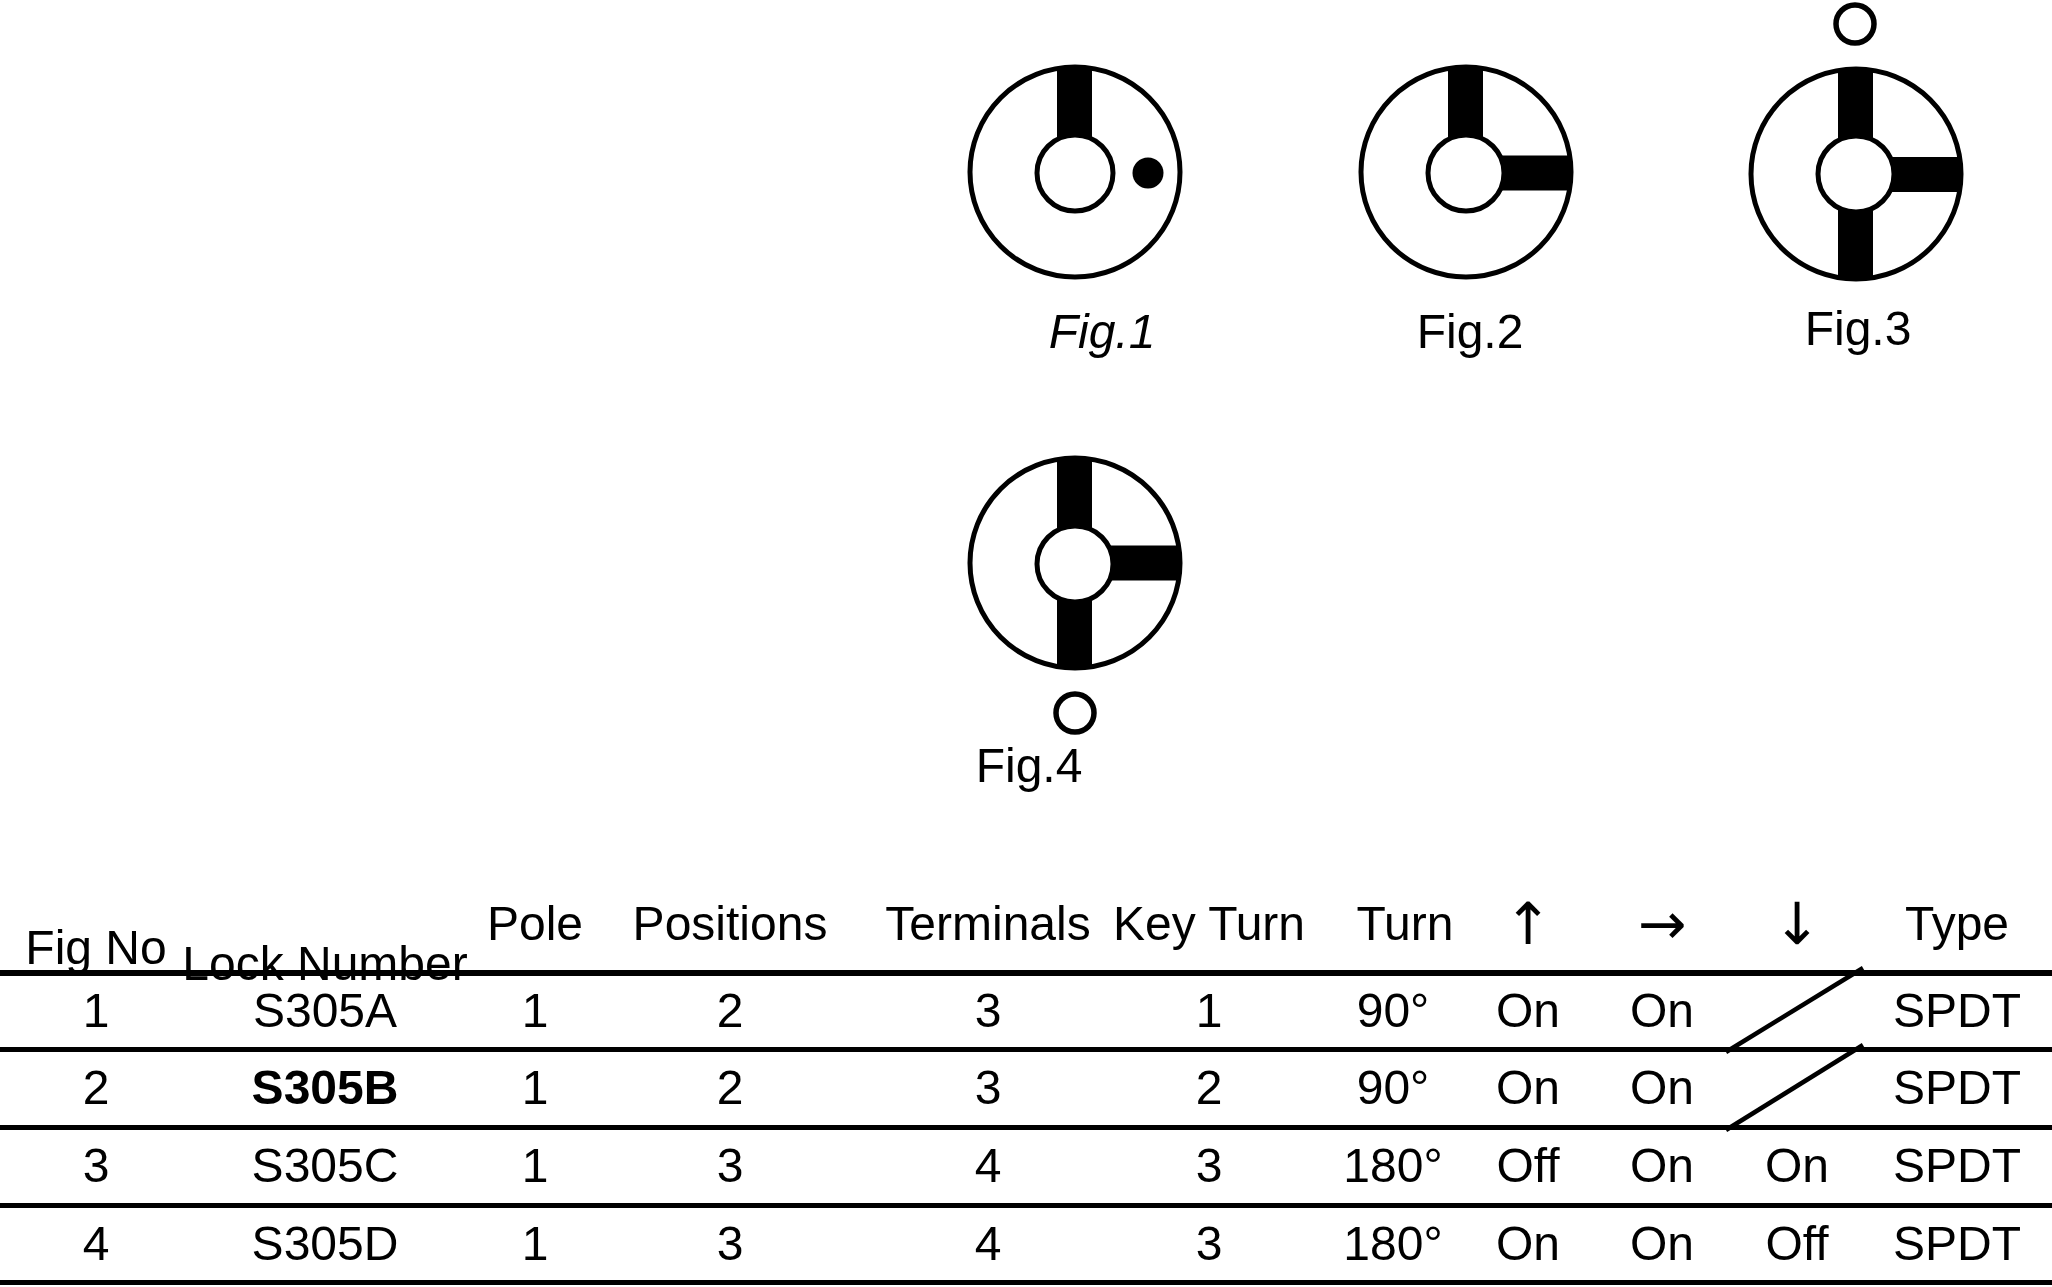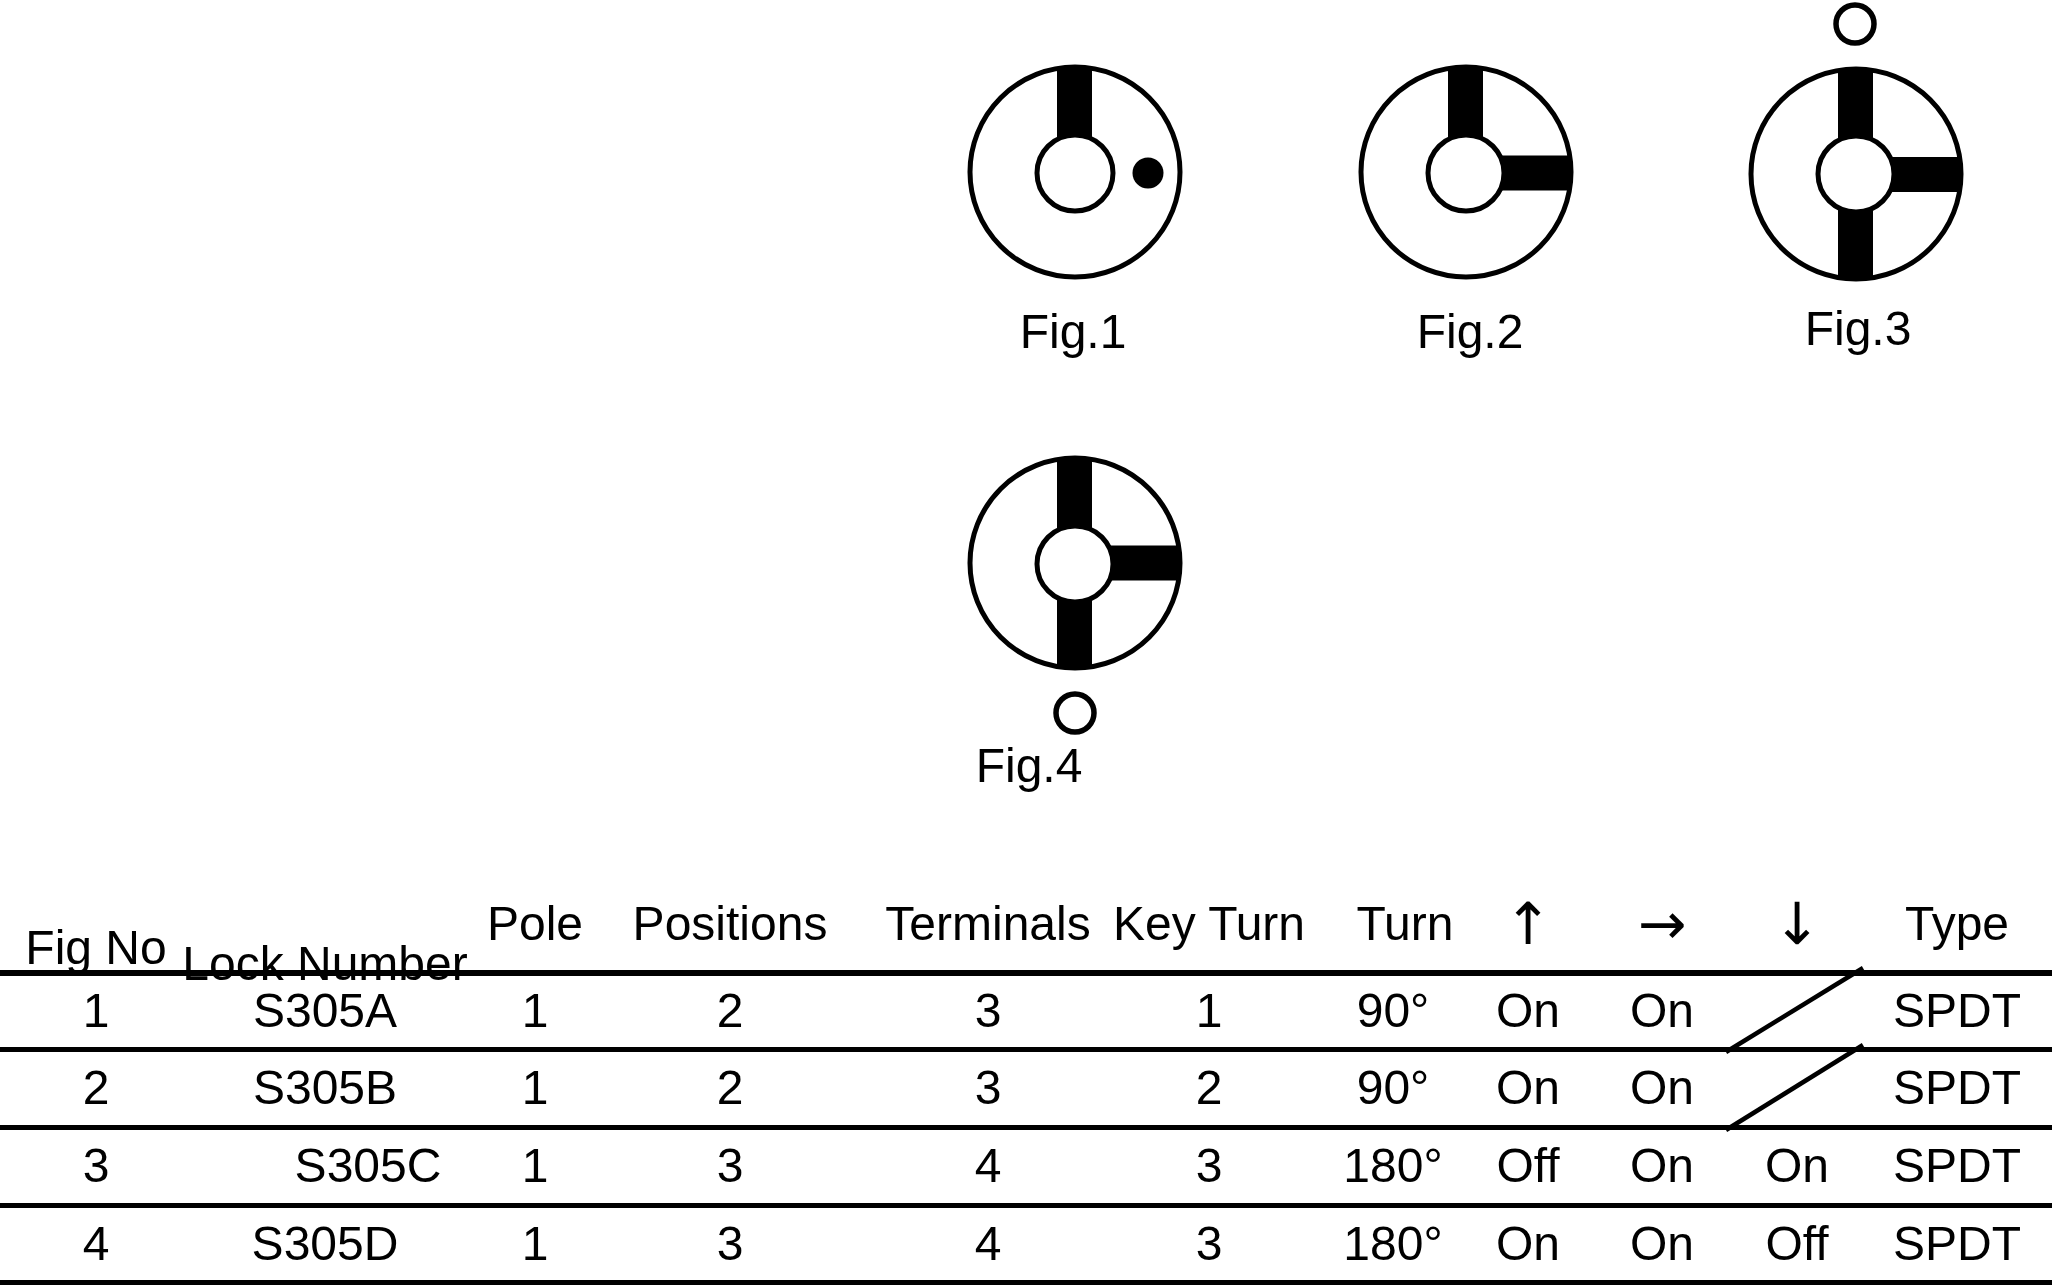--- a/index.html
+++ b/index.html
@@ -82,21 +82,21 @@
         <rect class="bar" x="1107" y="545.5" width="80" height="35"></rect>
         <rect class="bar" x="1057" y="595" width="35" height="82"></rect>
       </g>
       <circle class="inner" cx="1075" cy="564" r="38"></circle>
       <circle class="pull" cx="1075" cy="713" r="19"></circle>
     </g>
   <line x1="1726" y1="1052" x2="1863" y2="968" stroke="#000000" stroke-width="4.5"></line>
       <line x1="1726" y1="1130" x2="1863" y2="1045" stroke="#000000" stroke-width="4.5"></line>
     </svg>
 
-  <div class="fig-label" style="left:1073px; top:308px;">Fig.1</div>
+  <div class="fig-label" style="left:1102px; top:308px;font-style:italic;">Fig.1</div>
   <div class="fig-label" style="left:1470px; top:308px;">Fig.2</div>
   <div class="fig-label" style="left:1858px; top:305px;">Fig.3</div>
   <div class="fig-label" style="left:1029px; top:742px;">Fig.4</div>
 
   <div id="spec-table">
       <div class="hline" style="top: 970px; height: 6px;"></div>
       <div class="hline" style="top: 1047px; height: 5px;"></div>
       <div class="hline" style="top: 1125px; height: 5px;"></div>
       <div class="hline" style="top: 1203px; height: 5px;"></div>
       <div class="hline" style="top: 1280px; height: 5px;"></div>
@@ -115,31 +115,31 @@
       <span class="cell" style="left: 325px; top: 1011px;">S305A</span>
       <span class="cell" style="left: 535px; top: 1011px;">1</span>
       <span class="cell" style="left: 730px; top: 1011px;">2</span>
       <span class="cell" style="left: 988px; top: 1011px;">3</span>
       <span class="cell" style="left: 1209px; top: 1011px;">1</span>
       <span class="cell" style="left: 1393px; top: 1011px;">90°</span>
       <span class="cell" style="left: 1528px; top: 1011px;">On</span>
       <span class="cell" style="left: 1662px; top: 1011px;">On</span>
       <span class="cell" style="left: 1957px; top: 1011px;">SPDT</span>
       <span class="cell" style="left: 96px; top: 1088px;">2</span>
-      <span class="cell" style="left: 325px; top: 1088px;">S305B</span>
+      <span class="cell" style="left: 325px; top: 1088px; font-weight: bold;">S305B</span>
       <span class="cell" style="left: 535px; top: 1088px;">1</span>
       <span class="cell" style="left: 730px; top: 1088px;">2</span>
       <span class="cell" style="left: 988px; top: 1088px;">3</span>
       <span class="cell" style="left: 1209px; top: 1088px;">2</span>
       <span class="cell" style="left: 1393px; top: 1088px;">90°</span>
       <span class="cell" style="left: 1528px; top: 1088px;">On</span>
       <span class="cell" style="left: 1662px; top: 1088px;">On</span>
       <span class="cell" style="left: 1957px; top: 1088px;">SPDT</span>
       <span class="cell" style="left: 96px; top: 1166px;">3</span>
-      <span class="cell" style="left: 325px; top: 1166px; margin-left: 43px;">S305C</span>
+      <span class="cell" style="left: 325px; top: 1166px;">S305C</span>
       <span class="cell" style="left: 535px; top: 1166px;">1</span>
       <span class="cell" style="left: 730px; top: 1166px;">3</span>
       <span class="cell" style="left: 988px; top: 1166px;">4</span>
       <span class="cell" style="left: 1209px; top: 1166px;">3</span>
       <span class="cell" style="left: 1393px; top: 1166px;">180°</span>
       <span class="cell" style="left: 1528px; top: 1166px;">Off</span>
       <span class="cell" style="left: 1662px; top: 1166px;">On</span>
       <span class="cell" style="left: 1797px; top: 1166px;">On</span>
       <span class="cell" style="left: 1957px; top: 1166px;">SPDT</span>
       <span class="cell" style="left: 96px; top: 1244px;">4</span>

